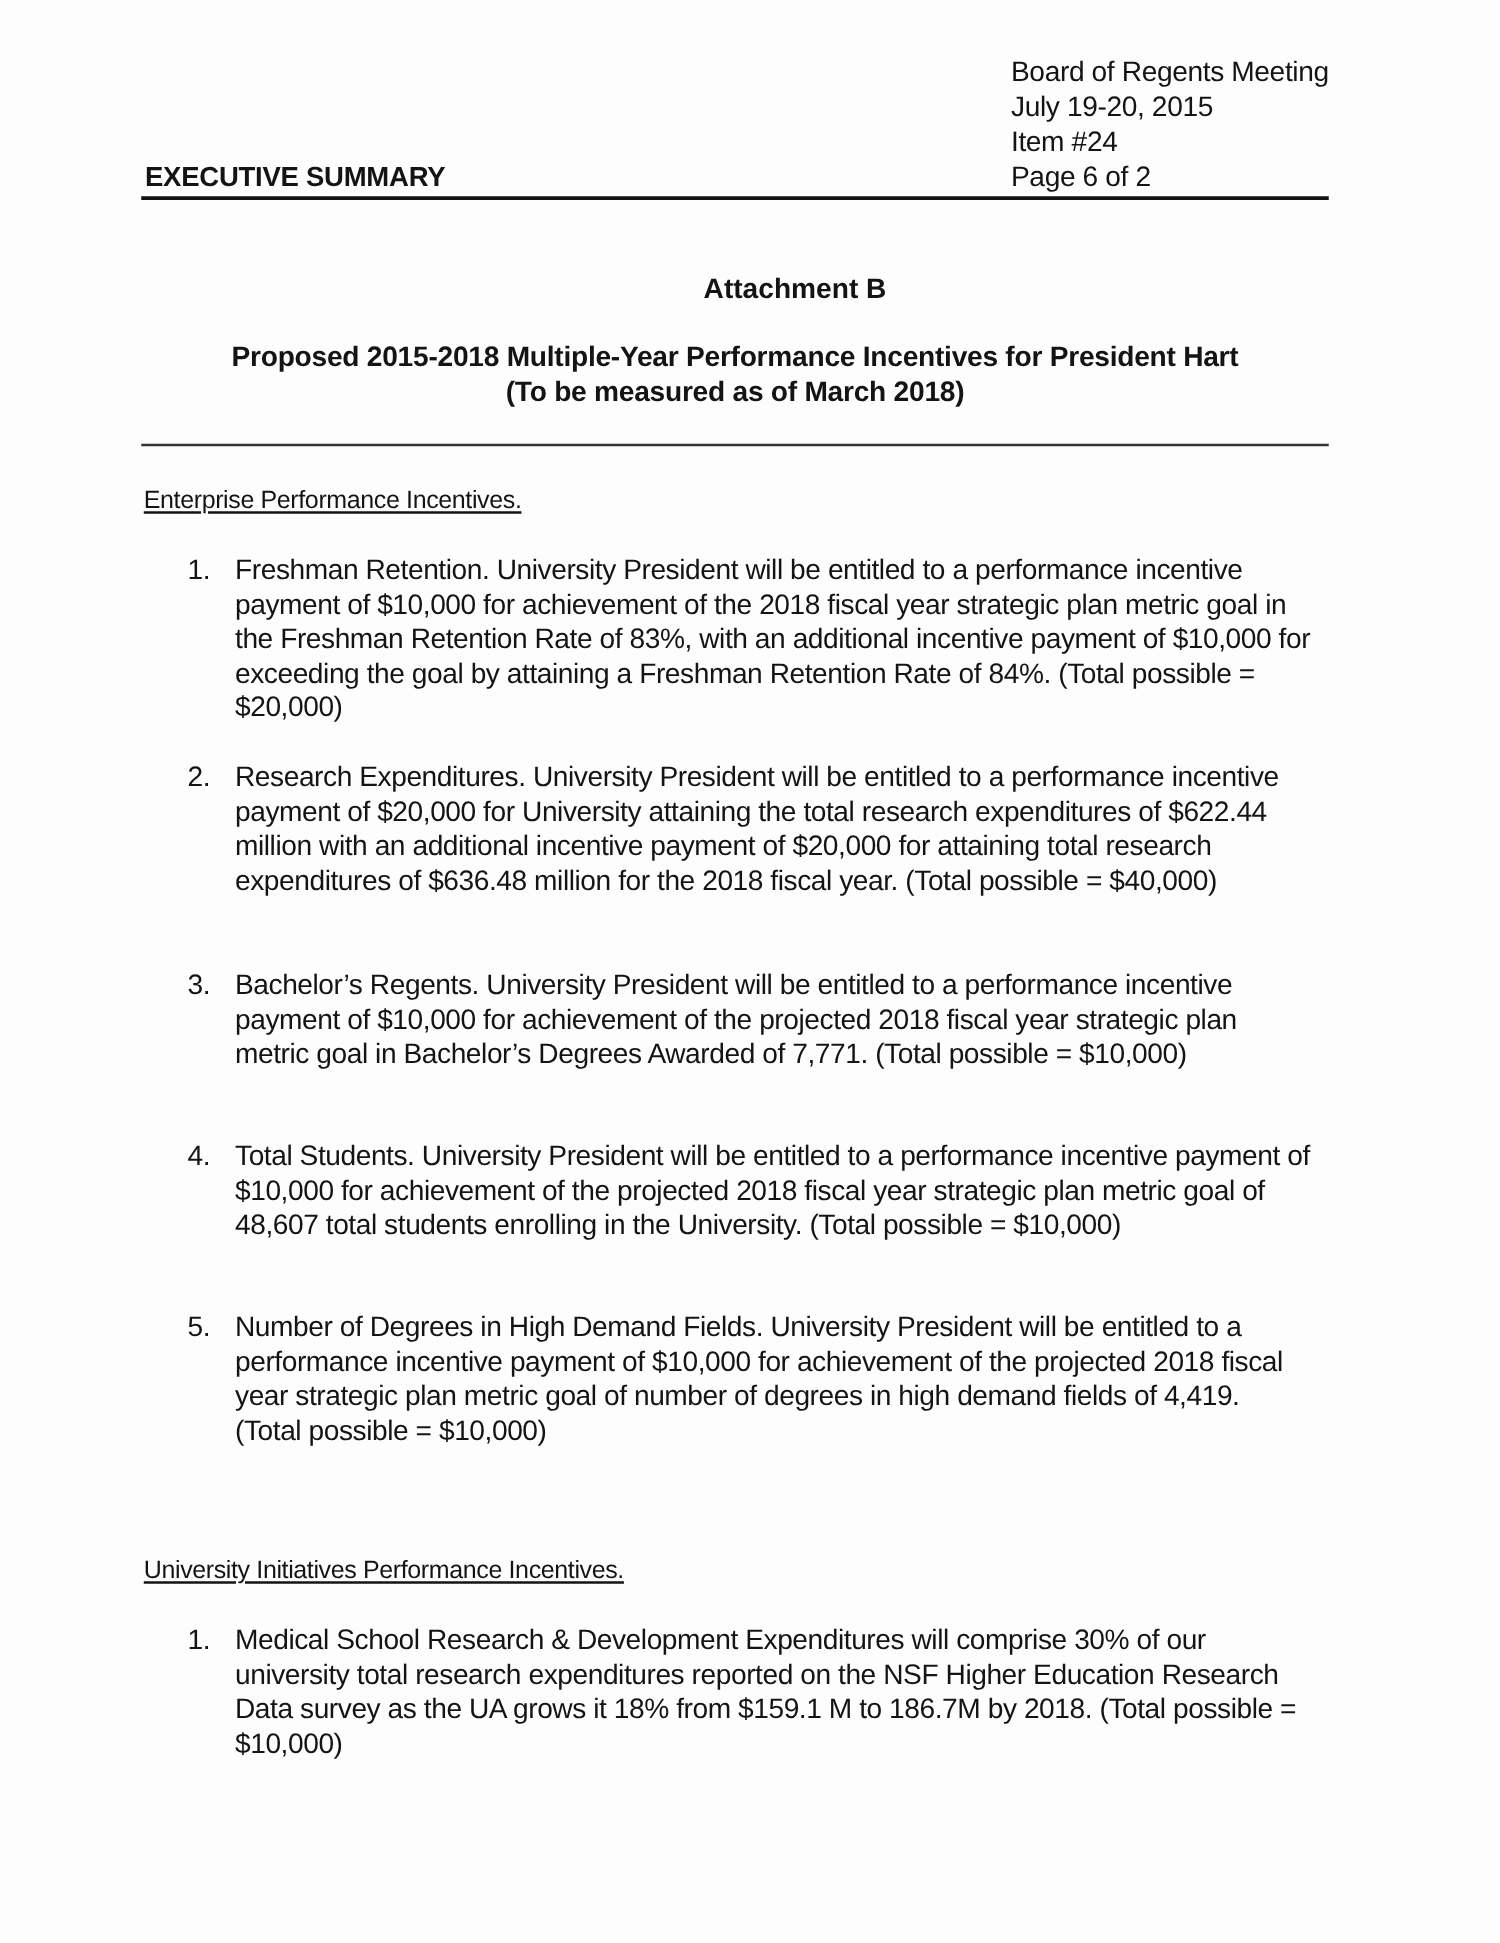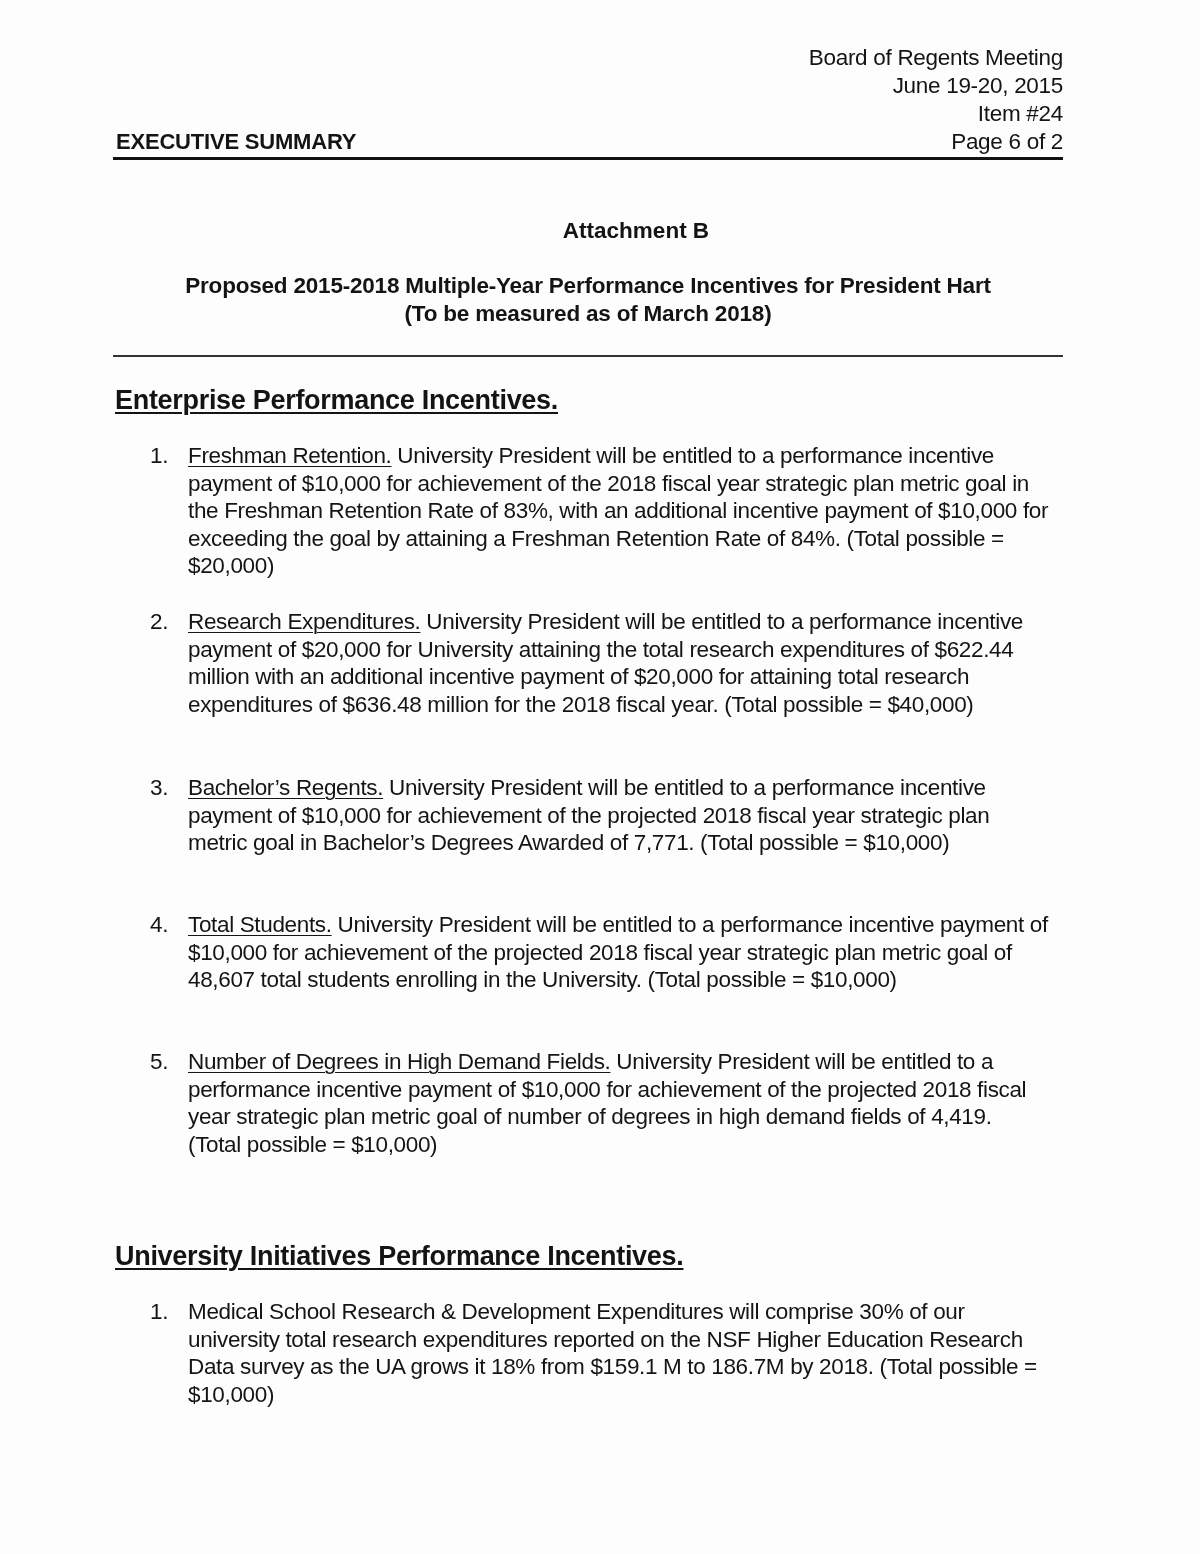--- a/index.html
+++ b/index.html
@@ -26,21 +26,21 @@
       position: absolute;
       left: 113px;
       top: 44px;
       width: 950px;
       height: 116px;
     }
     .header-right {
       position: absolute;
       right: 0;
       top: 0;
-      text-align: right;
+      text-align: left;
       font-size: 22.5px;
       line-height: 28px;
       letter-spacing: -0.3px;
     }
     .header-left {
       position: absolute;
       left: 3px;
       top: 84px;
       font-size: 22px;
       font-weight: bold;
@@ -83,22 +83,22 @@
       left: 113px;
       top: 355px;
       width: 950px;
       height: 1.5px;
       background: #333;
     }
     
     .section-heading {
       position: absolute;
       left: 115px;
-      font-size: 27px;
-      font-weight: bold;
+      font-size: 20px;
+      font-weight: normal;
       line-height: 28px;
       text-decoration: underline;
       text-decoration-thickness: 2px;
       text-underline-offset: 3px;
       letter-spacing: -0.3px;
     }
     .list-item {
       position: absolute;
       left: 150px;
       width: 900px;
@@ -109,34 +109,33 @@
     .list-item .num {
       position: absolute;
       left: 0;
       top: 0;
       width: 36px;
     }
     .list-item .body {
       margin-left: 38px;
     }
     .list-item .term {
-      text-decoration: underline;
       text-underline-offset: 3px;
       text-decoration-thickness: 1px;
     }
   </style>
 </head>
 <body>
 
 <div class="page">
 
   <div class="header">
     <div class="header-right">
       <div>Board of Regents Meeting</div>
-      <div>June 19-20, 2015</div>
+      <div>July 19-20, 2015</div>
       <div>Item #24</div>
       <div>Page 6 of 2</div>
     </div>
     <div class="header-left">EXECUTIVE SUMMARY</div>
   </div>
   <div class="header-rule"></div>
 
   <div class="attachment">Attachment B</div>
   <div class="main-title">
     <div>Proposed 2015-2018 Multiple-Year Performance Incentives for President Hart</div>

